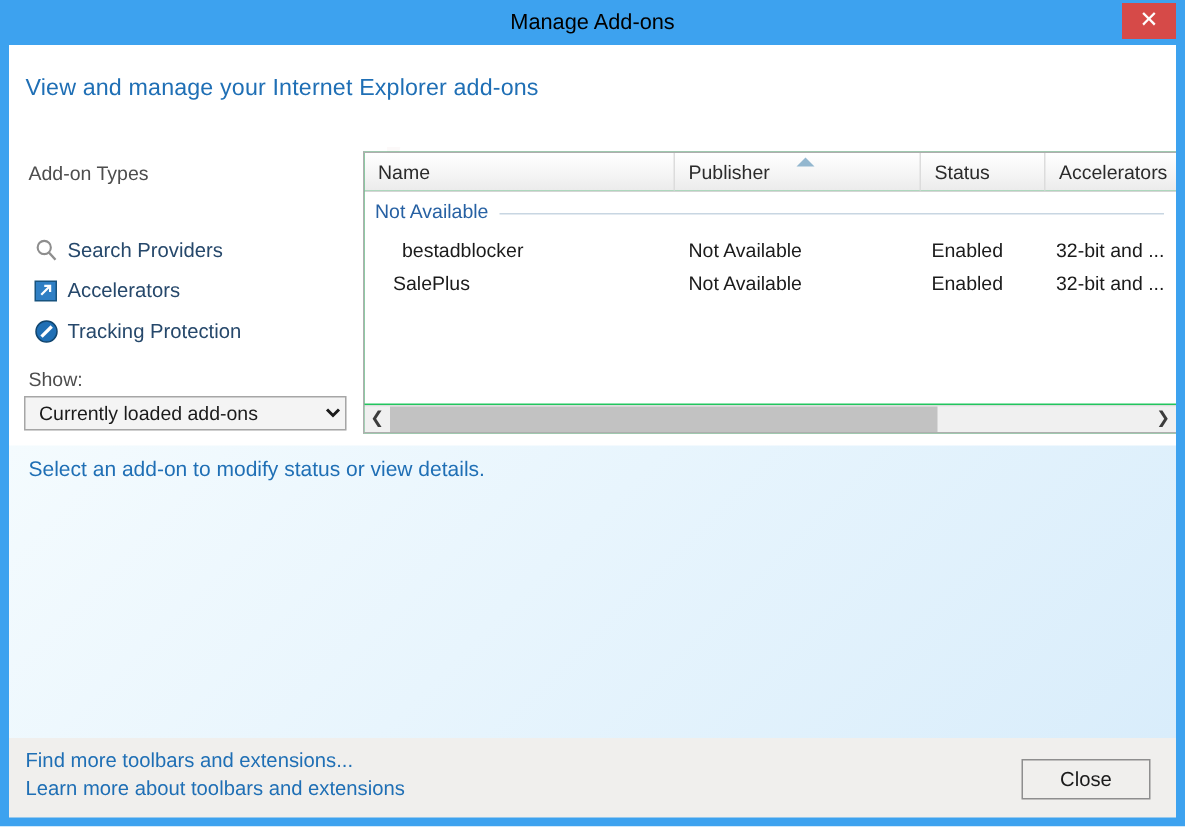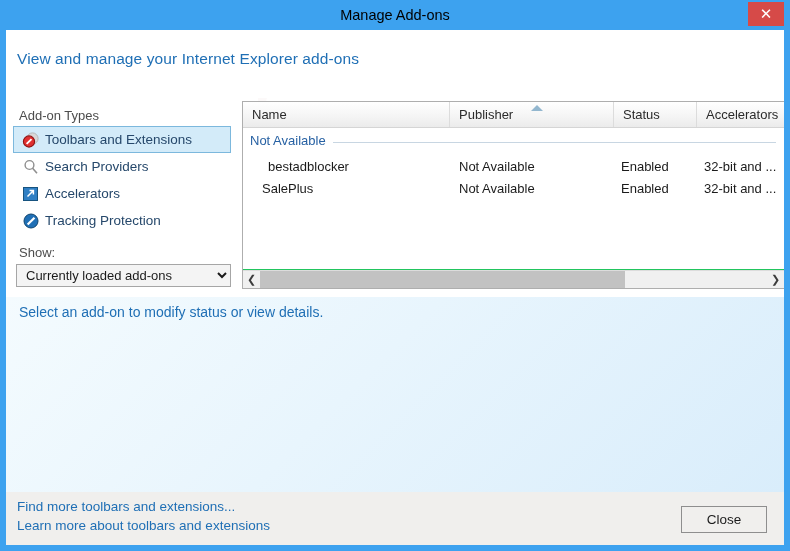--- a/index.html
+++ b/index.html
@@ -406,30 +406,20 @@
       <div id="wm-text">risk.com</div>
     </div>
 
     <div id="detail-area">
       <div id="detail-text">Select an add-on to modify status or view details.</div>
     </div>
 
     <div id="sidebar">
       <div id="addon-types-label">Add-on Types</div>
 
-      <div class="side-item selected" style="top:28px">
-        <span class="side-icon">
-          <svg width="18" height="18" viewBox="0 0 18 18">
-            <circle cx="10.5" cy="7.5" r="5.6" fill="#d8d8d8" stroke="#b6b6b6" stroke-width="1"></circle>
-            <circle cx="7" cy="10.5" r="5.6" fill="#e03030" stroke="#8f1414" stroke-width="1.1"></circle>
-            <rect x="3.6" y="9.6" width="6.9" height="1.9" fill="#ffffff" transform="rotate(-45 7 10.5)"></rect>
-          </svg>
-        </span>
-        <span class="side-label">Toolbars and Extensions</span>
-      </div>
 
       <div class="side-item" style="top:55px">
         <span class="side-icon">
           <svg width="18" height="18" viewBox="0 0 18 18">
             <circle cx="7.5" cy="7" r="4.4" fill="none" stroke="#8e8e8e" stroke-width="1.4"></circle>
             <line x1="10.6" y1="10.3" x2="15" y2="15.2" stroke="#8e8e8e" stroke-width="1.6"></line>
           </svg>
         </span>
         <span class="side-label">Search Providers</span>
       </div>

